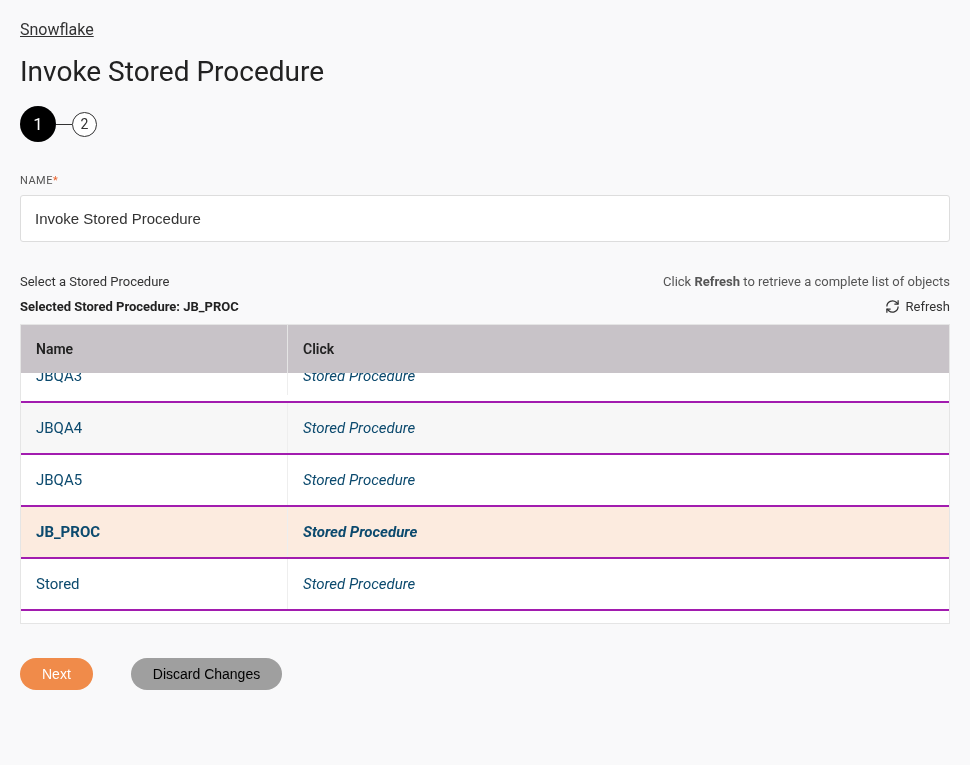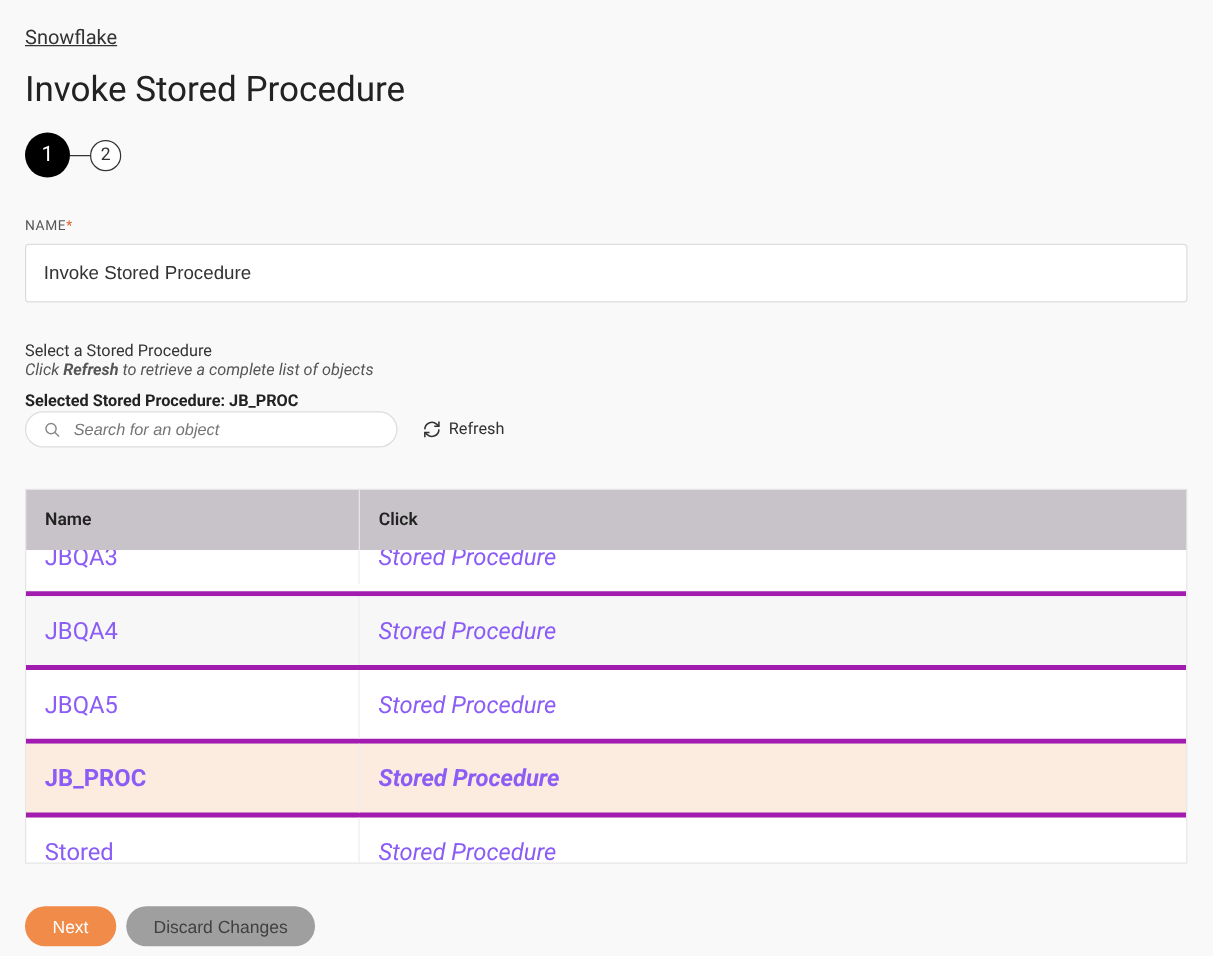--- a/index.html
+++ b/index.html
@@ -76,42 +76,39 @@
     font-size: 15px;
     border: 1px solid #ddd;
     border-radius: 3px;
     background: #fff;
     color: #333;
     margin-bottom: 32px;
   }
   .section-row {
     display: flex;
     justify-content: space-between;
-    align-items: flex-start;
+    align-items: center;
     margin-bottom: 10px;
-    flex-direction: column;
   }
   .section-left {
     font-size: 13px;
     color: #333;
   }
   .section-right {
     font-size: 13px;
     color: #555;
-    font-style: italic;
   }
   .section-right .bold {
     font-weight: 700;
   }
   .selected-row {
     display: flex;
     justify-content: space-between;
-    align-items: flex-start;
-    margin-bottom: 33px;
-    flex-direction: column;
+    align-items: center;
+    margin-bottom: 10px;
   }
   .selected-text {
     font-size: 13px;
     font-weight: 700;
     color: #222;
   }
   .search-refresh {
     display: flex;
     align-items: center;
     gap: 20px;
@@ -186,23 +183,23 @@
   }
   .table-body::-webkit-scrollbar-track {
     background: transparent;
   }
   .table-body::-webkit-scrollbar-thumb {
     background: #bbb;
     border-radius: 5px;
   }
   .table-row {
     display: flex;
-    border-bottom: 4px solid #a21caf;
-    font-size: 19px;
-    color: #8b5cf6;
+    border-bottom: 2px solid #a21caf;
+    font-size: 15px;
+    color: #0c4a6e;
     cursor: pointer;
   }
   .table-row:nth-child(even):not(.selected) {
     background: #f7f7f7;
   }
   .table-row.selected {
     background: #fcebdf;
     font-weight: 700;
   }
   .td-name {
@@ -217,37 +214,37 @@
   }
   .table-row.partial .td-name,
   .table-row.partial .td-type {
     padding-top: 0;
     padding-bottom: 10px;
     position: relative;
     top: -6px;
   }
   .footer-buttons {
     display: flex;
-    gap: 8px;
+    gap: 38px;
     margin-top: 34px;
   }
   .btn {
     border: none;
     border-radius: 16px;
     padding: 8px 22px;
     font-size: 14px;
     cursor: pointer;
   }
   .btn-primary {
     background: #f08b4a;
     color: #fff;
   }
   .btn-secondary {
     background: #9f9f9f;
-    color: #404040;
+    color: #000000;
   }
 </style>
 </head>
 <body>
 
 
 
 <a class="breadcrumb">Snowflake</a>
 
 <h1 class="page-title">Invoke Stored Procedure</h1>
@@ -268,27 +265,20 @@
   <div class="section-right">
     <span>Click </span><span class="bold">Refresh</span><span> to retrieve a complete list of objects</span>
   </div>
 </div>
 
 <div class="selected-row">
   <div class="selected-text">
     <span>Selected Stored Procedure: </span><span>JB_PROC</span>
   </div>
   <div class="search-refresh">
-    <div class="search-box">
-      <svg class="search-icon" viewBox="0 0 24 24" fill="none" stroke="#888" stroke-width="2">
-        <circle cx="10" cy="10" r="7"></circle>
-        <line x1="21" y1="21" x2="15" y2="15"></line>
-      </svg>
-      <input class="search-input" type="text" placeholder="Search for an object" style="">
-    </div>
     <div class="refresh-btn">
       <svg class="refresh-icon" viewBox="0 0 24 24" fill="none" stroke="#333" stroke-width="2">
         <path d="M21 2v6h-6"></path>
         <path d="M3 12a9 9 0 0 1 15-6.7L21 8"></path>
         <path d="M3 22v-6h6"></path>
         <path d="M21 12a9 9 0 0 1-15 6.7L3 16"></path>
       </svg>
       <span>Refresh</span>
     </div>
   </div>

